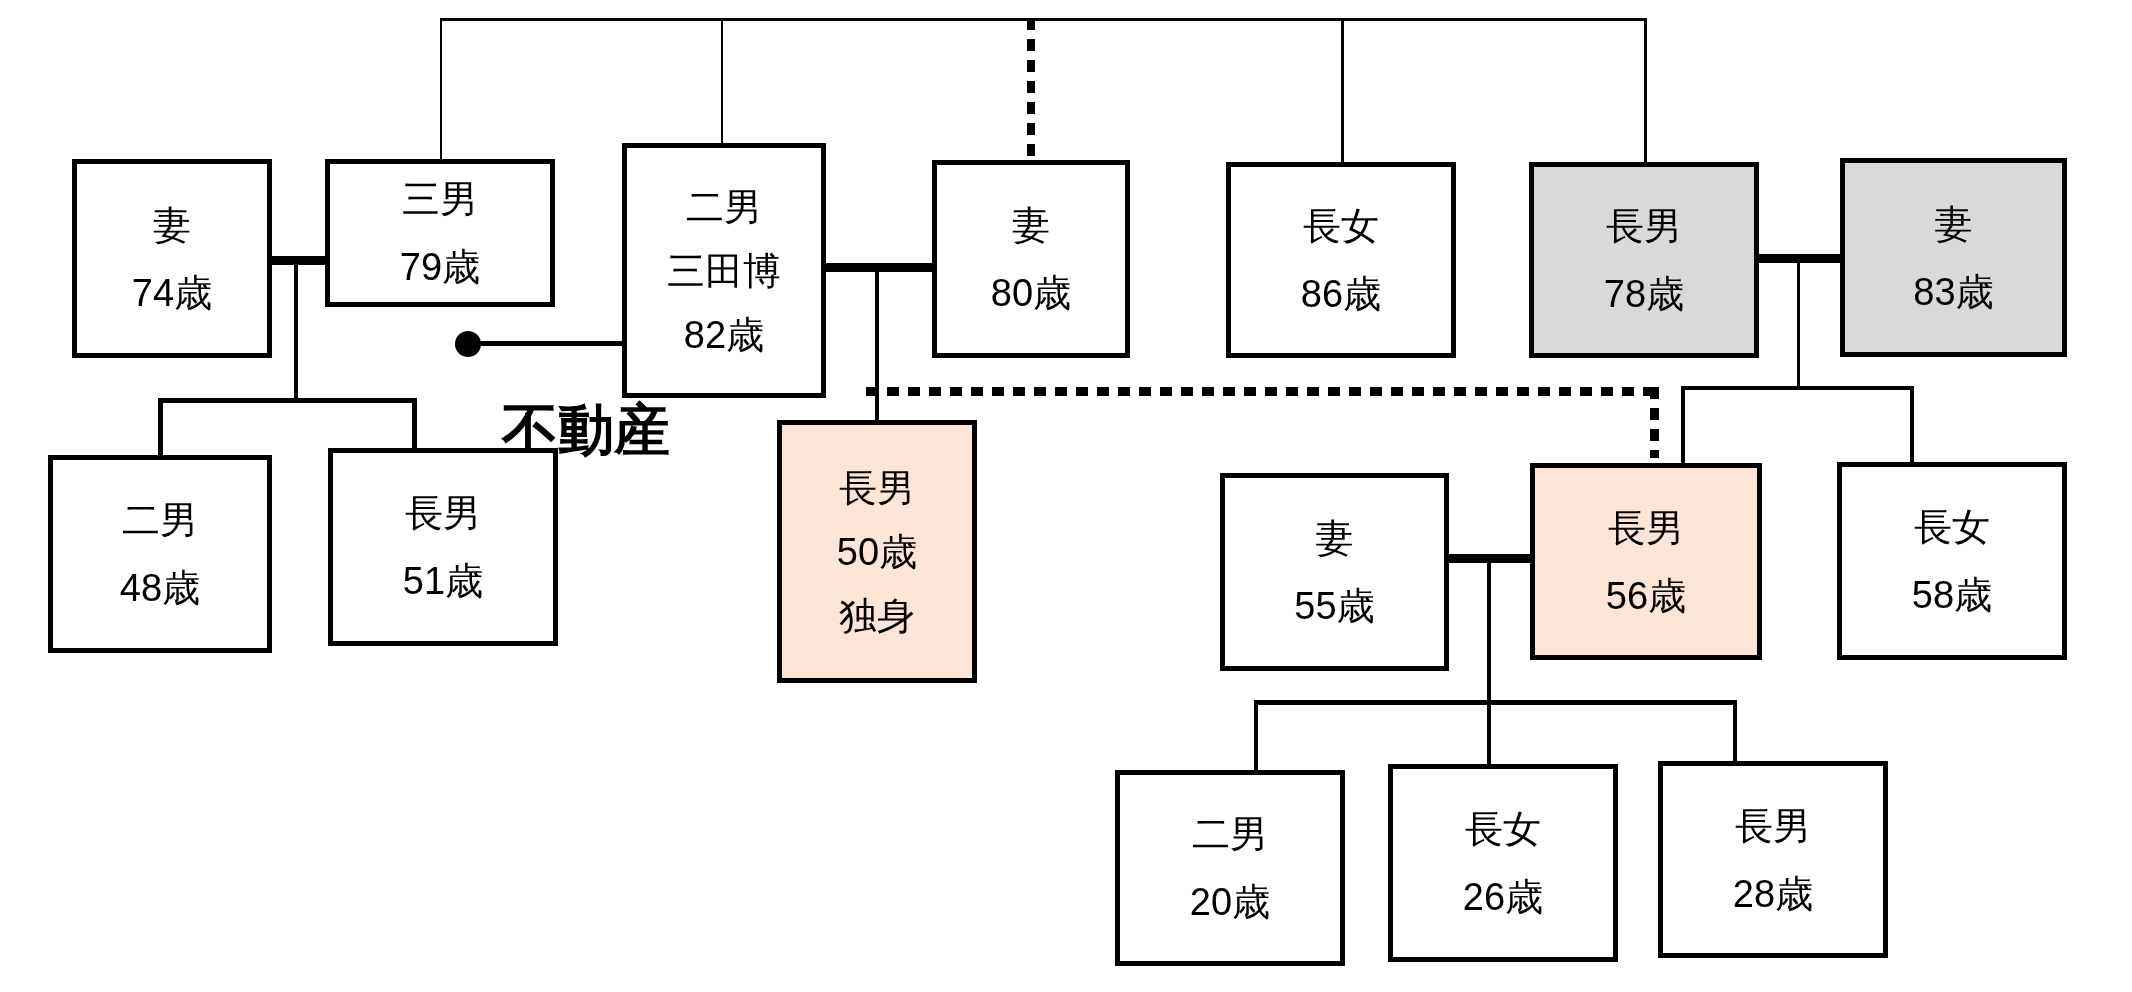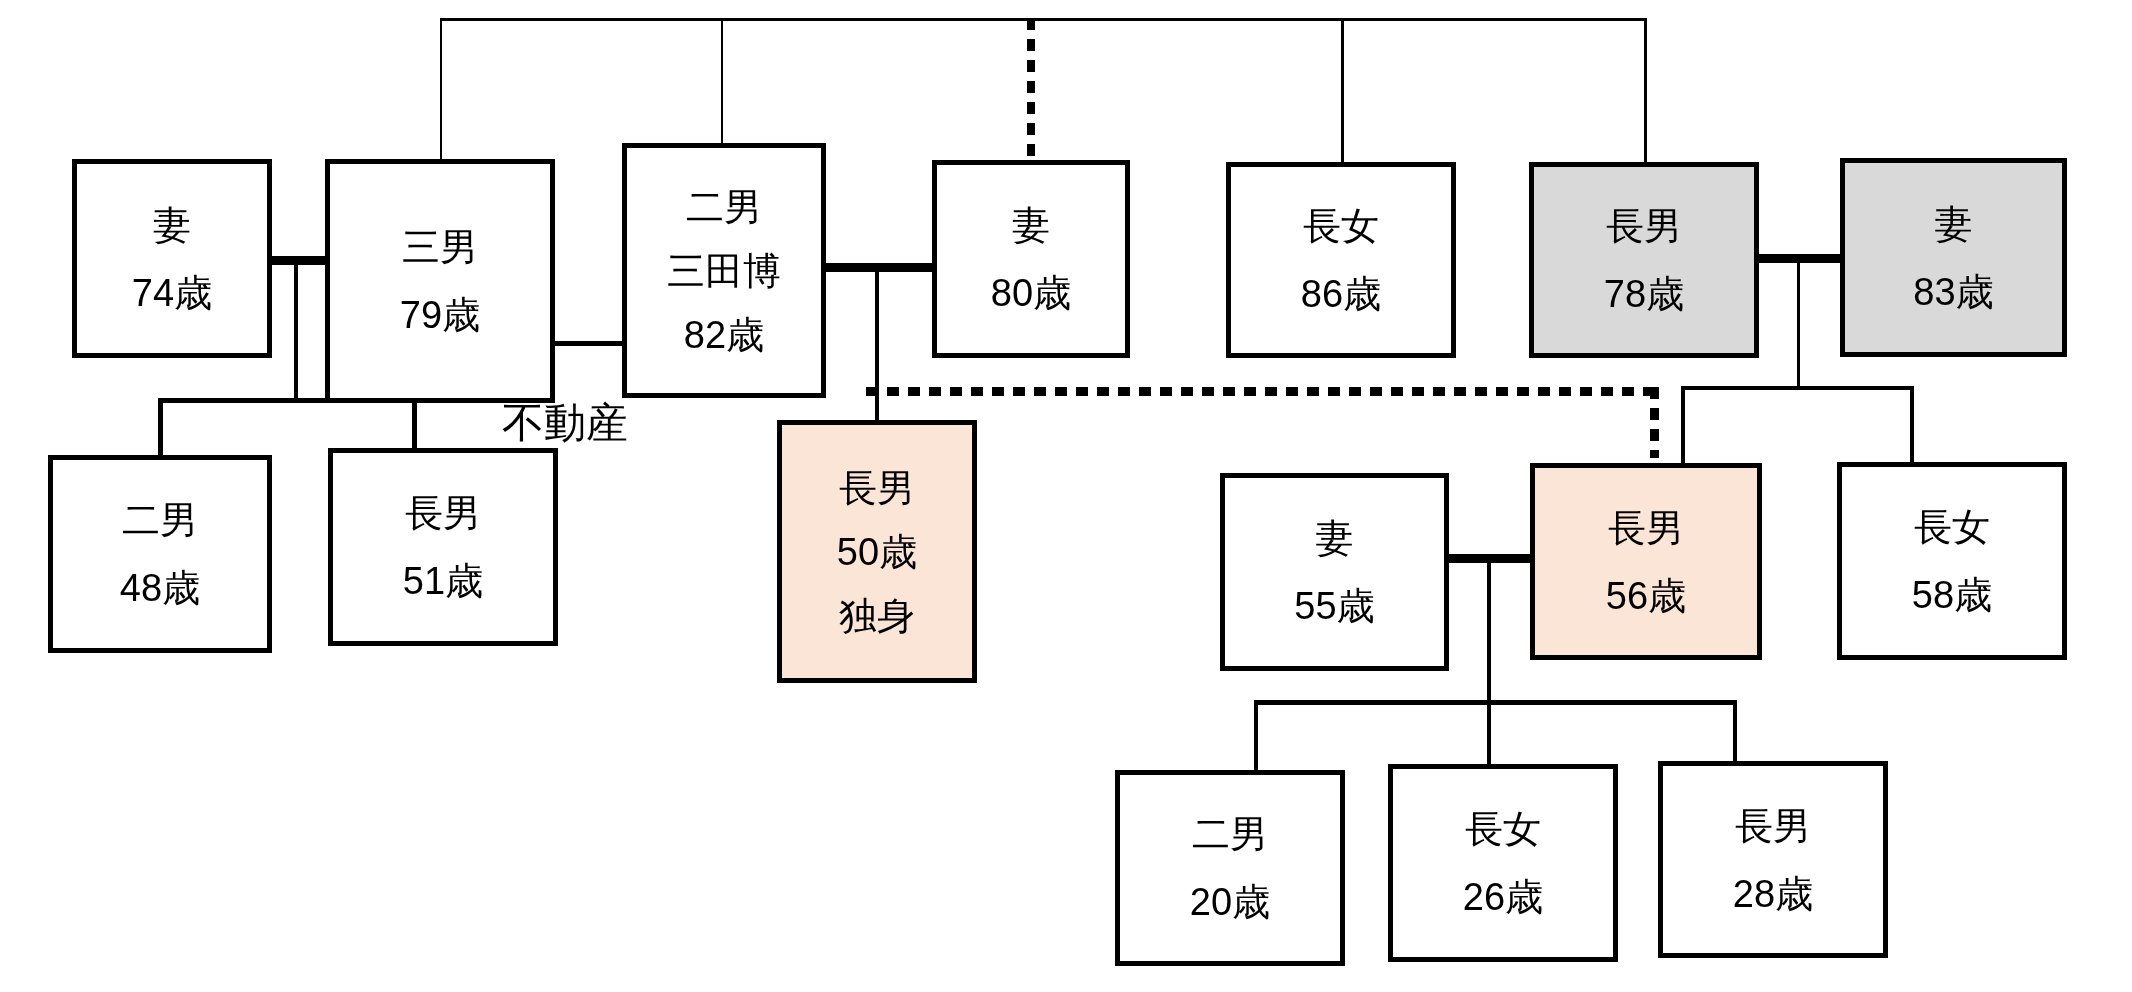--- a/index.html
+++ b/index.html
@@ -35,23 +35,24 @@
     font-size: 38px;
     line-height: 1.0;
   }
   .pbox.three { row-gap: 26px; }
   .pbox.peach { background: var(--peach, #fbe5d6); }
   .pbox.gray  { background: var(--gray, #d9d9d9); }
   .pl { display: block; white-space: nowrap; }
   .note-label {
     position: absolute;
     color: #000000;
-    font-size: 42px;
+    font-size: 56px;
     line-height: 1.0;
     white-space: nowrap;
+    font-weight: bold;
   }
   .dot-icon {
     position: absolute;
     width: 26px; height: 26px;
     border-radius: 50%;
     background: var(--line, #000000);
   }
   .arrow-head {
     position: absolute;
     width: 0; height: 0;
@@ -102,21 +103,21 @@
   <div class="ln" style="left:468px; top:341px; width:166px; height:5px;"></div>
   <div class="arrow-head" style="left:634px; top:331px;"></div>
 
   <div class="note-label" style="left:502px; top:402px;">不動産</div>
 
   <div class="pbox" style="left:72px; top:159px; width:200px; height:199px;">
     <span class="pl">妻</span>
     <span class="pl">74歳</span>
   </div>
 
-  <div class="pbox" style="left:325px; top:159px; width:230px; height:244px;">
+  <div class="pbox" style="left:325px; top:159px; width:230px; height:148px;">
     <span class="pl">三男</span>
     <span class="pl">79歳</span>
   </div>
 
   <div class="pbox three" style="left:622px; top:143px; width:204px; height:255px;">
     <span class="pl">二男</span>
     <span class="pl">三田博</span>
     <span class="pl">82歳</span>
   </div>
 

